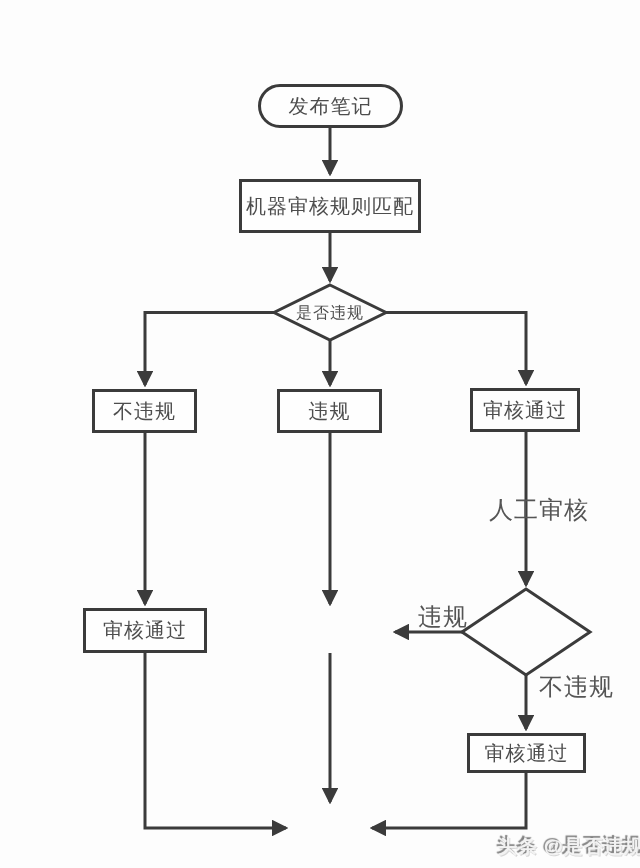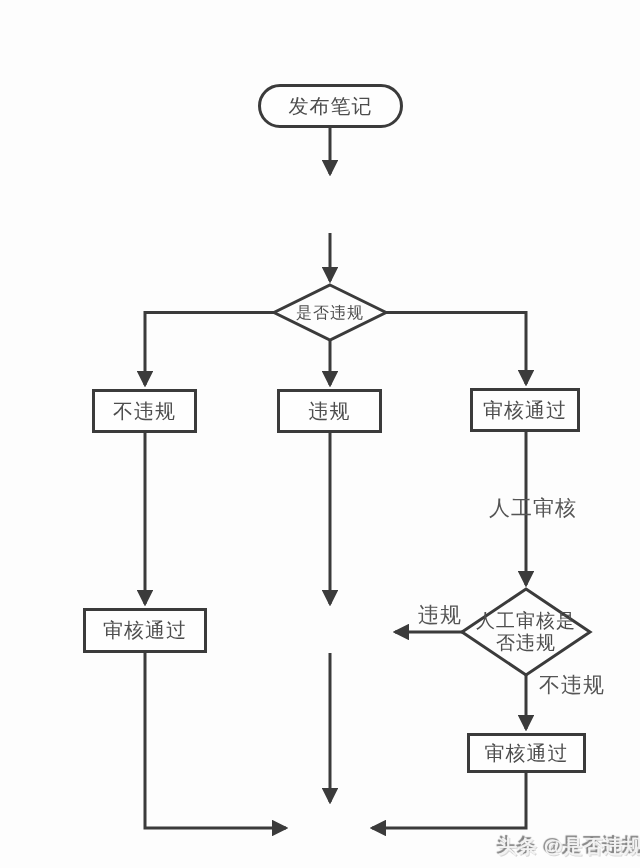--- a/index.html
+++ b/index.html
@@ -44,21 +44,21 @@
     position: absolute;
     color: #4d4d4d;
     font-size: 19px;
     letter-spacing: 1px;
     text-align: center;
     line-height: 22px;
   }
   .elabel {
     position: absolute;
     color: #555555;
-    font-size: 21px;
+    font-size: 24px;
     letter-spacing: 1px;
     text-align: left;
     white-space: nowrap;
   }
   .watermark {
     position: absolute;
     left: 498px;
     top: 834px;
     width: 136px;
     font-size: 19px;
@@ -94,30 +94,30 @@
     <polyline points="330,653 330,802" marker-end="url(#arrow)"></polyline>
     <polyline points="145,653 145,828 286,828" marker-end="url(#arrow)"></polyline>
     <polyline points="526,773 526,828 372,828" marker-end="url(#arrow)"></polyline>
 
     <polygon class="diamond" points="330,285 386,312.5 330,340 274,312.5"></polygon>
     <polygon class="diamond" points="526,589 590,632 526,675 462,632"></polygon>
   </svg>
 
   <div class="node stadium" style="left:258px; top:84px; width:145px; height:44px;">发布笔记</div>
 
+  <div class="node" style="left:239px; top:179px; width:182px; height:54px;">机器审核规则匹配</div>
 
   <div class="dtext" style="left:272px; top:302px; width:116px; font-size:16px;">是否违规</div>
 
   <div class="node" style="left:92px; top:389px; width:105px; height:44px;">不违规</div>
 
   <div class="node" style="left:277px; top:389px; width:105px; height:44px;">违规</div>
 
   <div class="node" style="left:470px; top:388px; width:110px; height:44px;">审核通过</div>
 
-  <div class="dtext" style="left:476px; top:610px; width:100px; font-size:19px;">人工审核是否违规</div>
 
   <div class="node" style="left:83px; top:608px; width:124px; height:45px;">审核通过</div>
 
 
   <div class="node" style="left:467px; top:733px; width:119px; height:40px;">审核通过</div>
 
 
   <div class="elabel" style="left:489px; top:494px; width:84px;">人工审核</div>
 
   <div class="elabel" style="left:418px; top:601px; width:44px;">违规</div>

